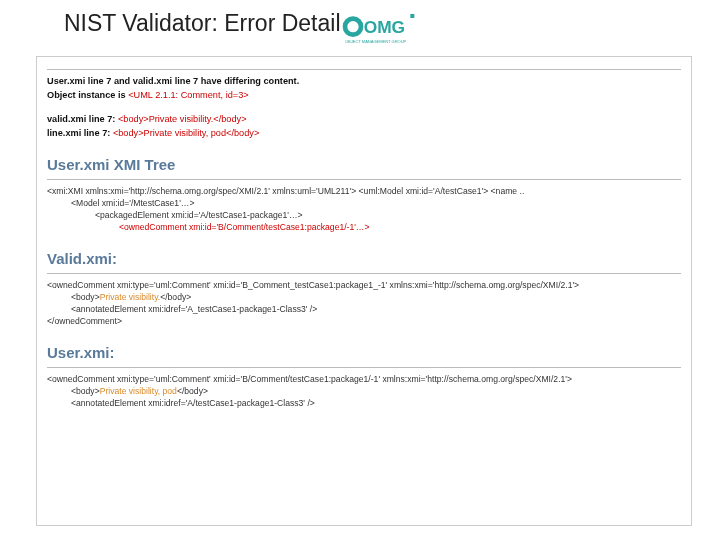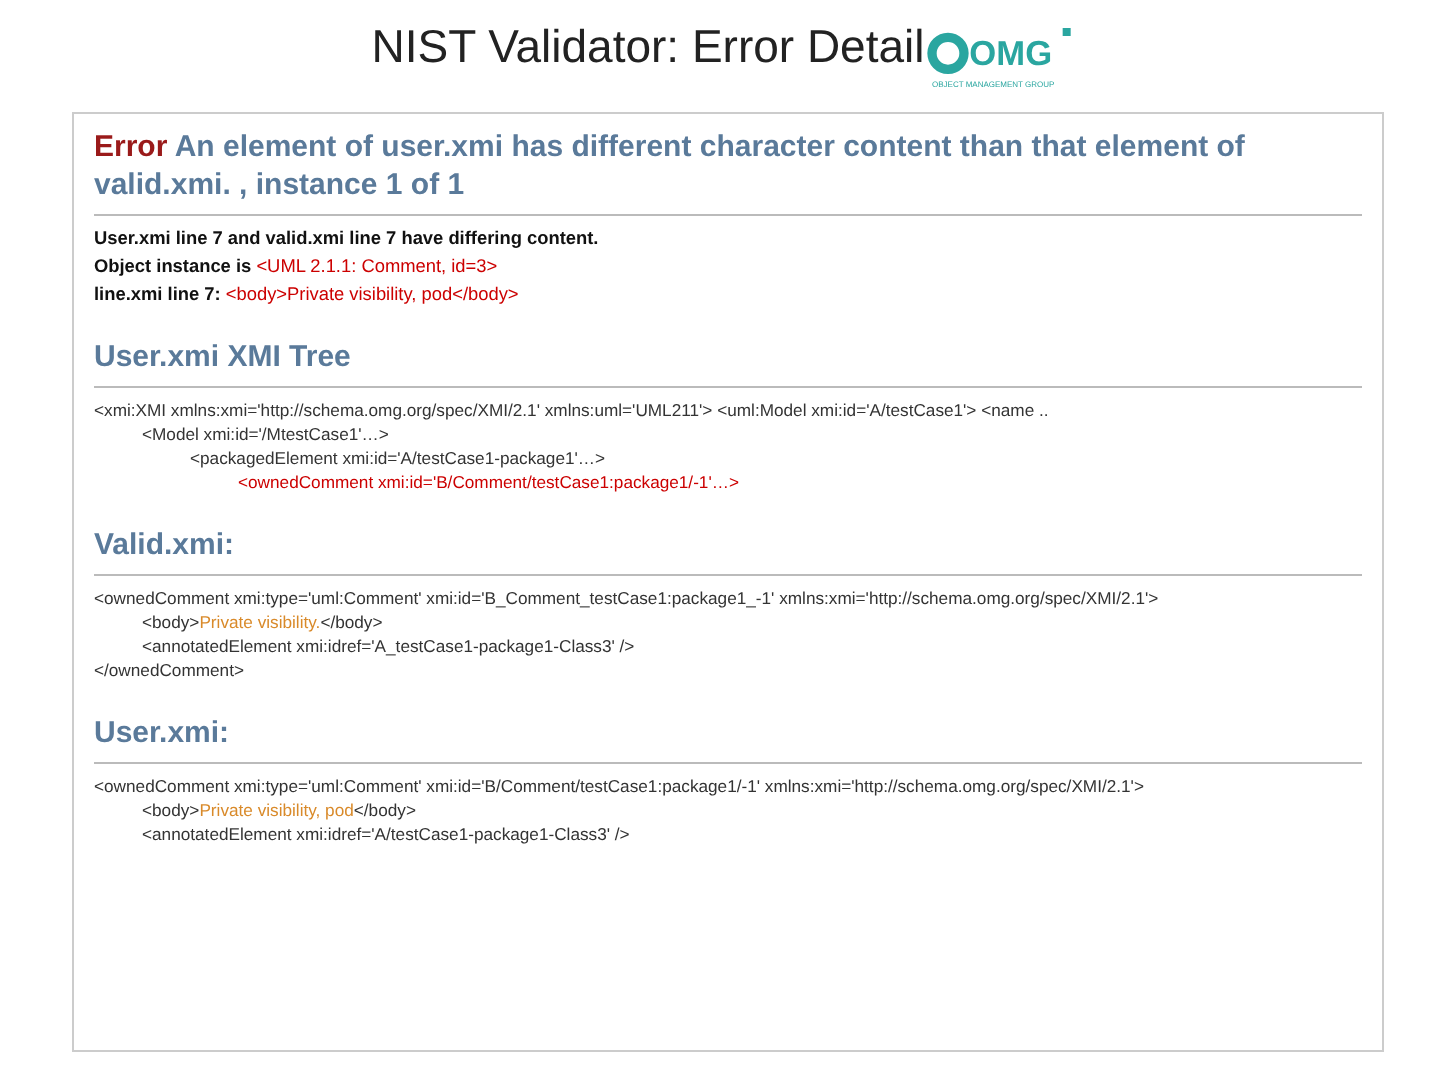--- a/index.html
+++ b/index.html
@@ -1,18 +1,18 @@
 <!DOCTYPE html>
 <html><head>
 <meta charset="utf-8">
 <style>
   * { box-sizing: border-box; margin: 0; padding: 0; }
   html, body { width: 720px; height: 540px; background: #fff; font-family: Arial, Helvetica, sans-serif; }
   .slide { position: relative; width: 720px; height: 540px; padding: 10px 28px 8px 36px; }
-  .title-row { display: flex; justify-content: center; align-items: flex-start; }
+  .title-row { display: flex; justify-content: flex-start; align-items: flex-start; margin-left: 28px; }
   .slide-title { font-size: 23px; font-weight: 400; color: #222; }
   .logo { width: 80px; height: 40px; }
   .content-box { border: 1px solid #ccc; margin-top: 6px; padding: 8px 10px 8px 10px; height: 470px; overflow: hidden; }
   .error-title { font-size: 15px; font-weight: 700; line-height: 1.25; }
   .error-title .error-word { color: #9a1a1a; }
   .error-title .error-msg { color: #5a7a9a; }
   .hr { border: none; border-top: 1px solid #bbb; margin: 4px 0 6px 0; }
   .hr.thin { margin: 6px 0; }
   .detail { font-size: 9.2px; font-weight: 700; color: #111; margin-top: 4px; }
   .detail .inline-red { color: #c00; font-weight: 400; }
@@ -39,32 +39,31 @@
     <svg class="logo logo-svg" viewBox="0 0 120 60">
       <circle cx="18" cy="25" r="12" fill="none" stroke="#2aa6a0" stroke-width="7"></circle>
       <text x="34" y="34" font-size="26" font-weight="700" fill="#2aa6a0">OMG</text>
       <rect x="104" y="6" width="6" height="6" fill="#2aa6a0"></rect>
       <text x="6" y="50" font-size="6" fill="#2aa6a0">OBJECT MANAGEMENT GROUP</text>
     </svg>
   </div>
 
   <div class="content-box">
 
-    <div class="error-title">
-      <span class="error-word">Error</span>
-      <span class="error-msg">An element of user.xmi has different character content than that element of valid.xmi. , instance 1 of 1</span>
-    </div>
 
     <hr class="hr">
 
     <div class="detail">User.xmi line 7 and valid.xmi line 7 have differing content.</div>
     <div class="detail">
       <span>Object instance is </span><span class="inline-red">&lt;UML 2.1.1: Comment, id=3&gt;</span>
     </div>
 
+    <div class="detail mt14">
+      <span>valid.xmi line 7: </span><span class="inline-red">&lt;body&gt;Private visibility.&lt;/body&gt;</span>
+    </div>
     <div class="detail">
       <span>line.xmi line 7: </span><span class="inline-red">&lt;body&gt;Private visibility, pod&lt;/body&gt;</span>
     </div>
 
     <div class="subsection">User.xmi XMI Tree</div>
     <hr class="hr thin">
     <div class="code-block">
       <div class="code-line">&lt;xmi:XMI xmlns:xmi='http://schema.omg.org/spec/XMI/2.1' xmlns:uml='UML211'&gt; &lt;uml:Model xmi:id='A/testCase1'&gt; &lt;name ..</div>
       <div class="code-line indent1 mt2">&lt;Model xmi:id='/MtestCase1'…&gt;</div>
       <div class="code-line indent2 mt2">&lt;packagedElement xmi:id='A/testCase1-package1'…&gt;</div>

